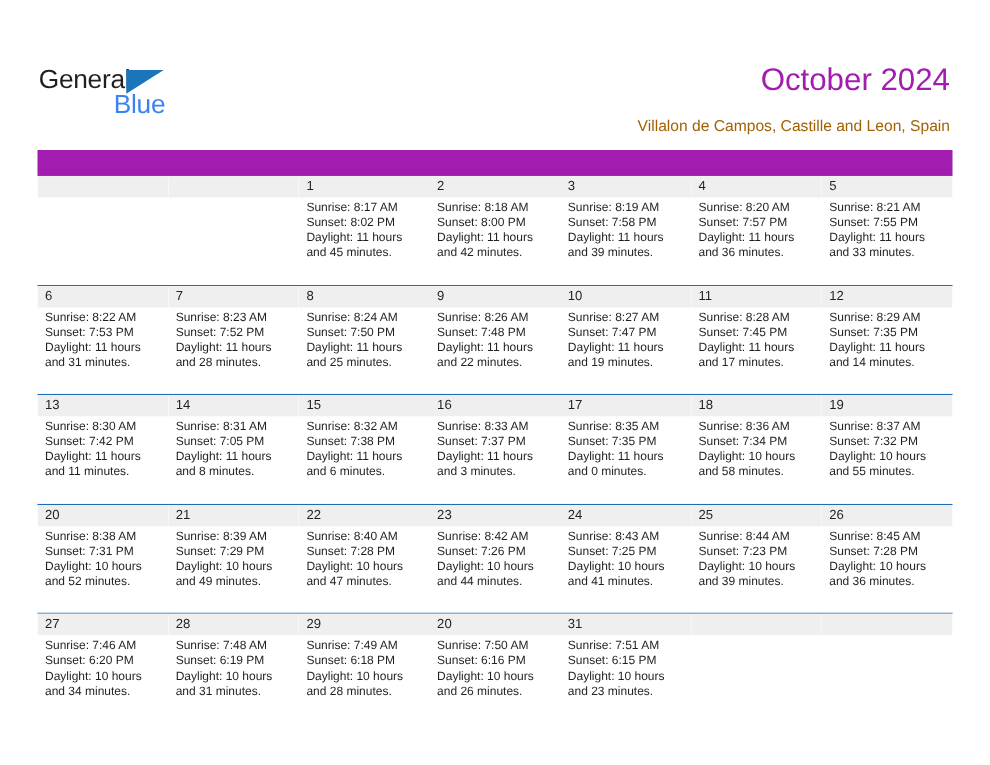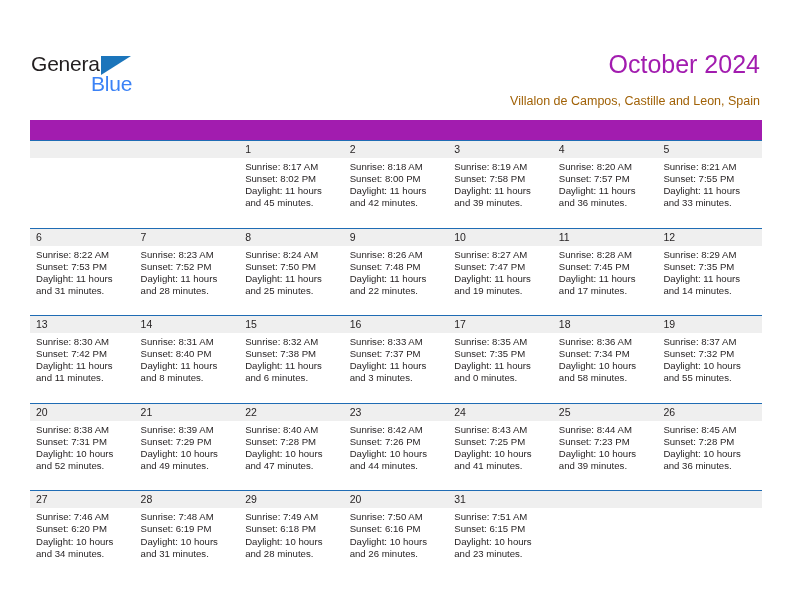--- a/index.html
+++ b/index.html
@@ -298,21 +298,21 @@
           <div>Sunrise: 8:30 AM</div>
           <div>Sunset: 7:42 PM</div>
           <div>Daylight: 11 hours</div>
           <div>and 11 minutes.</div>
         </div>
       </div>
       <div class="day-cell">
         <div class="day-num-band">14</div>
         <div class="day-body">
           <div>Sunrise: 8:31 AM</div>
-          <div>Sunset: 8:40 PM</div>
+          <div>Sunset: 7:05 PM</div>
           <div>Daylight: 11 hours</div>
           <div>and 8 minutes.</div>
         </div>
       </div>
       <div class="day-cell">
         <div class="day-num-band">15</div>
         <div class="day-body">
           <div>Sunrise: 8:32 AM</div>
           <div>Sunset: 7:38 PM</div>
           <div>Daylight: 11 hours</div>

